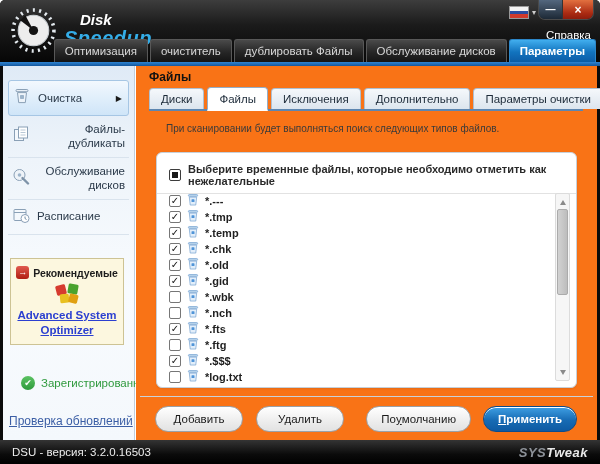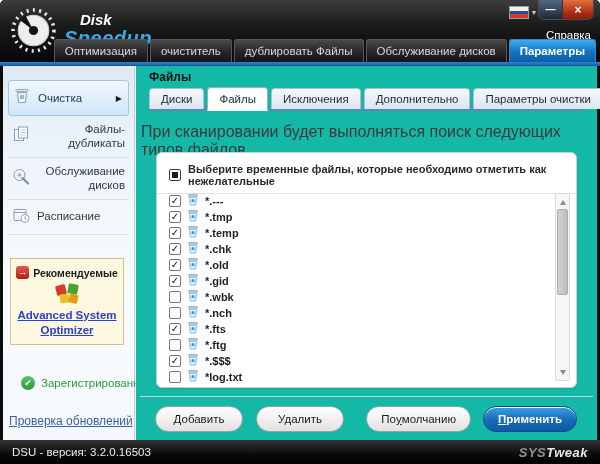--- a/index.html
+++ b/index.html
@@ -53,29 +53,29 @@
     font-size:9px;line-height:13px;text-align:center;}
   .promo-logo{display:block;margin:3px auto 2px;}
   .promo-link{display:block;color:#2b3fd0;text-decoration:underline;font-size:11.5px;font-weight:bold;line-height:1.3;cursor:pointer;}
 
   .registered{position:absolute;left:18px;top:310px;display:flex;gap:6px;align-items:center;font-size:11.5px;color:#2f9a3e;}
   .reg-check{flex:none;width:14px;height:14px;border-radius:50%;background:linear-gradient(#5cc363,#2e9a3c);
     color:#fff;font-size:9px;line-height:14px;text-align:center;}
   .updates-link{position:absolute;left:6px;top:348px;color:#3b5ea5;text-decoration:underline;font-size:12px;cursor:pointer;}
 
   
-  .main{position:absolute;left:133px;right:0;top:0;bottom:0;background:#14b8a6;}
+  .main{position:absolute;left:133px;right:0;top:0;bottom:0;background:#f97316;}
   .section-title{position:absolute;left:13px;top:4px;font-size:12px;font-weight:bold;color:#111;}
   .tabs{position:absolute;left:13px;right:14px;top:21px;height:24px;display:flex;gap:3px;align-items:flex-end;
     border-bottom:2px solid #5d86b0;}
   .tab{padding:0 11px;height:21px;line-height:20px;font-size:11.5px;color:#1c2a38;cursor:pointer;white-space:nowrap;
     background:linear-gradient(#f5f8fb,#dce5ee);border:1px solid #aebfd0;border-bottom:none;border-radius:4px 4px 0 0;}
   .tab.active{height:24px;line-height:23px;background:#fff;border-color:#94aec8;margin-bottom:-2px;
     border-bottom:2px solid #fff;z-index:2;}
-  .desc{position:absolute;left:5px;top:57px;font-size:16px;color:#3a3a3a;}
+  .desc{position:absolute;left:30px;top:57px;font-size:10px;color:#3a3a3a;}
 
   .list-panel{position:absolute;left:20px;right:20px;top:86px;height:236px;border:1px solid #c7d0d9;border-radius:6px;
     background:#fff;box-shadow:0 1px 2px rgba(0,0,0,.08);overflow:hidden;}
   .list-head{display:flex;align-items:center;gap:7px;padding:10px 12px 6px;}
   .list-head-text{font-size:11px;font-weight:bold;color:#2a2a2a;}
   .list-sep{height:1px;background:#e2e2e2;}
   .list-rows{position:absolute;left:12px;top:40px;right:32px;bottom:1px;overflow:hidden;}
   .file-row{display:flex;align-items:center;gap:6px;height:16px;}
   .file-row .lbl{font-size:11px;font-weight:bold;color:#1f1f1f;}
   .cb{flex:none;width:12px;height:12px;border:1px solid #767676;border-radius:2px;background:#fff;

